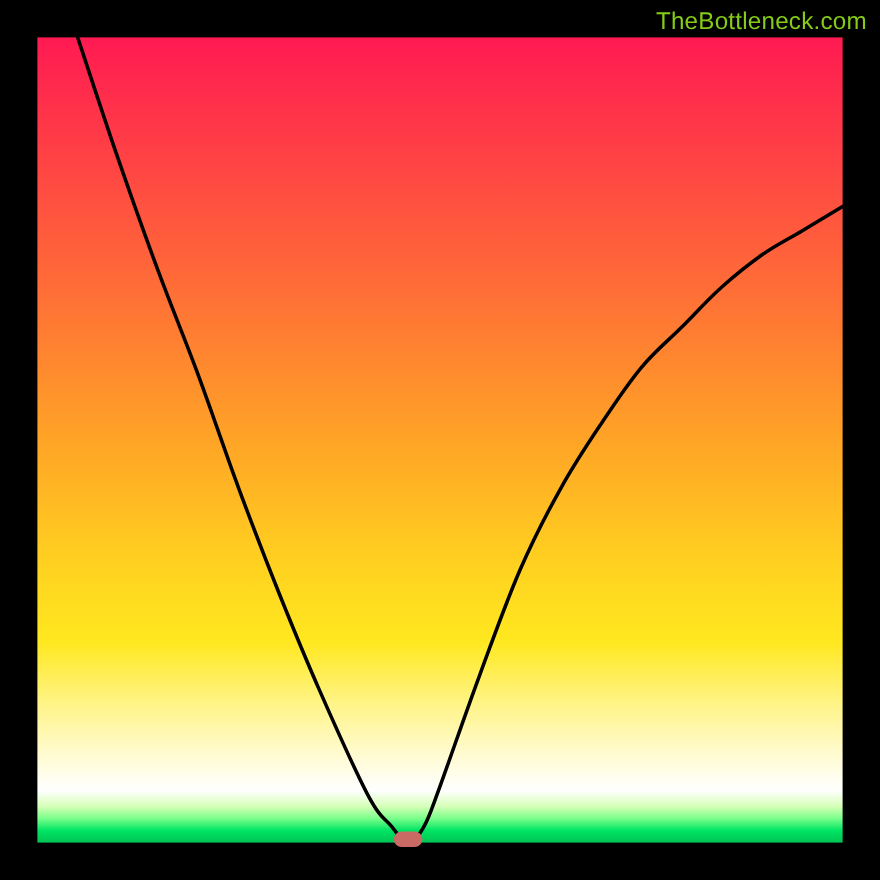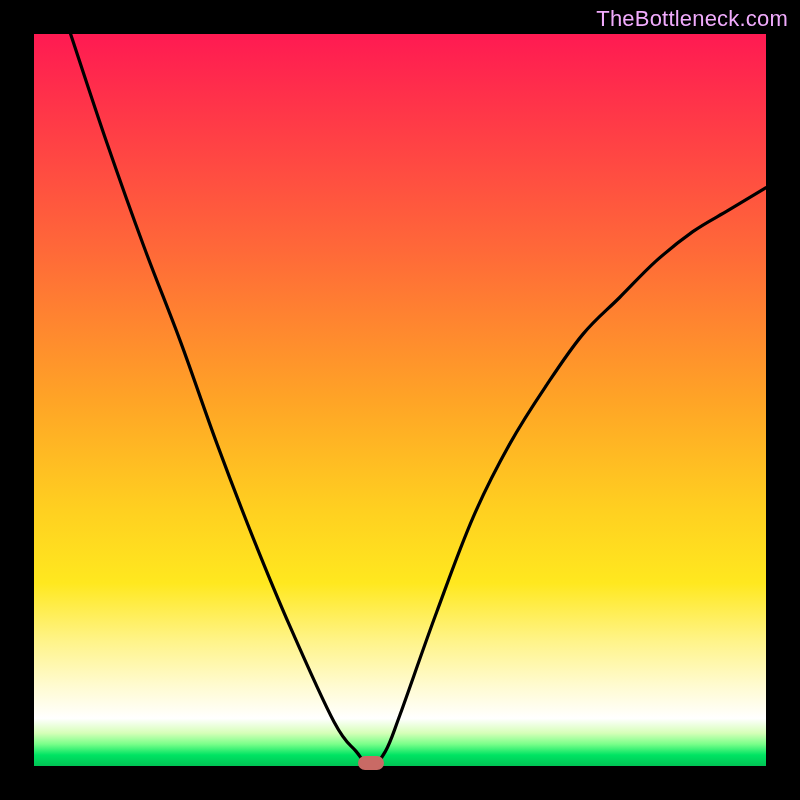--- a/index.html
+++ b/index.html
@@ -37,21 +37,21 @@
       #d6ffb8 95.5%,
       #7aff8a 97%,
       #00e463 98.5%,
       #00c454 100%
     );
   }
   .watermark {
     position: absolute;
     top: 6px;
     right: 12px;
-    color: #f0abfc;
+    color: #84cc16;
     font-size: 22px;
     letter-spacing: 0.2px;
     font-weight: 400;
   }
   svg.curve {
     position: absolute;
     left: 0;
     top: 0;
     width: 732px;
     height: 732px;

